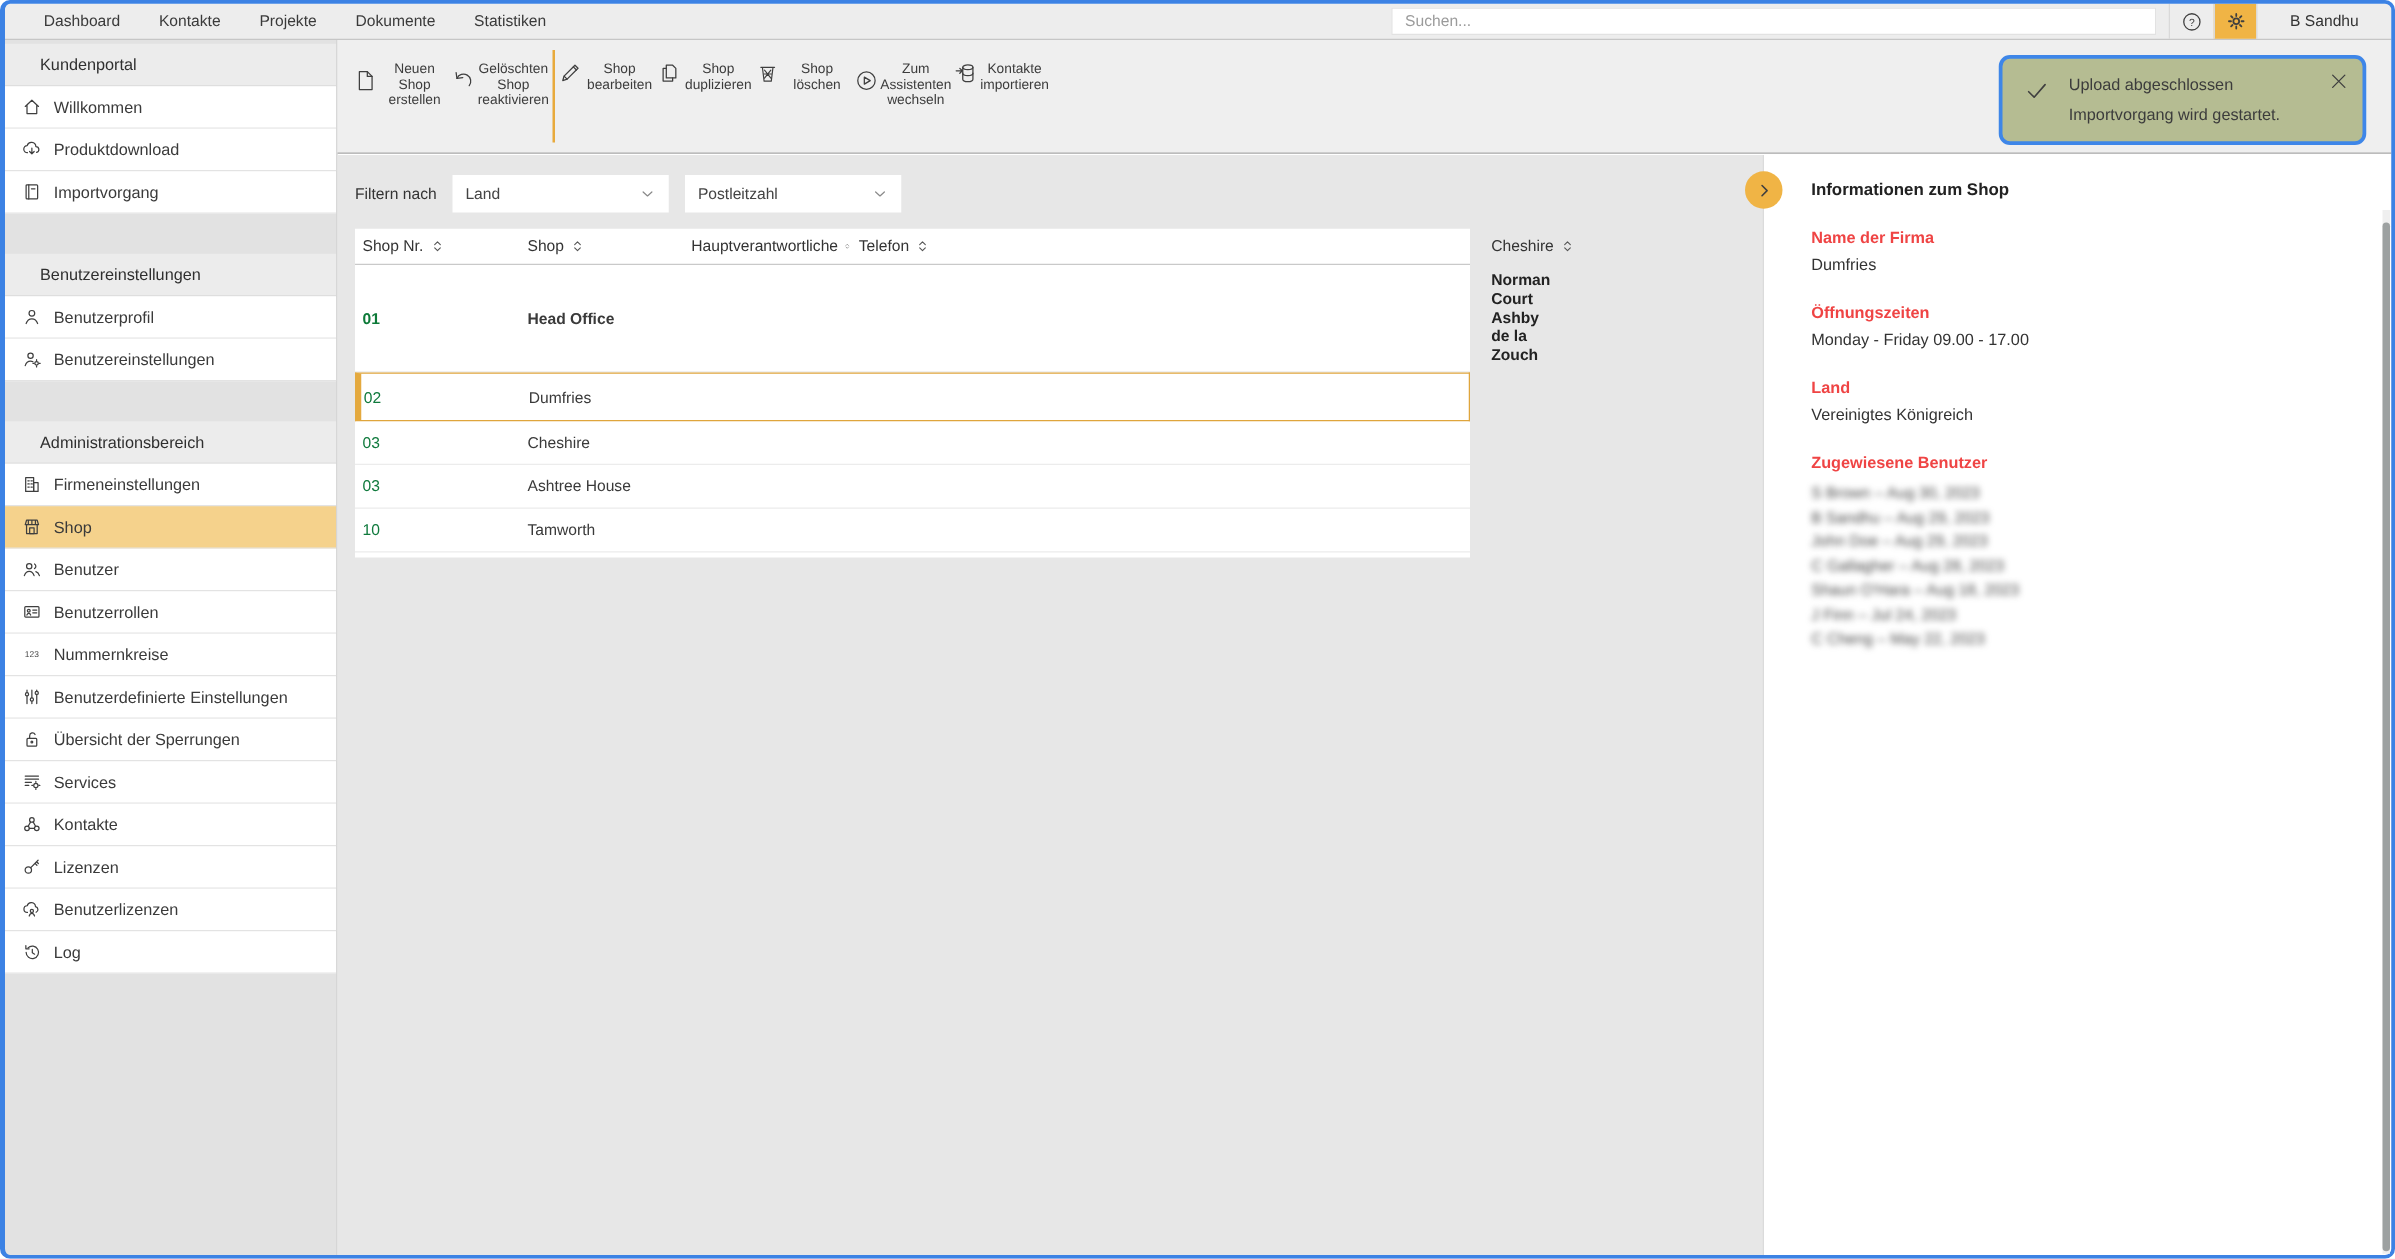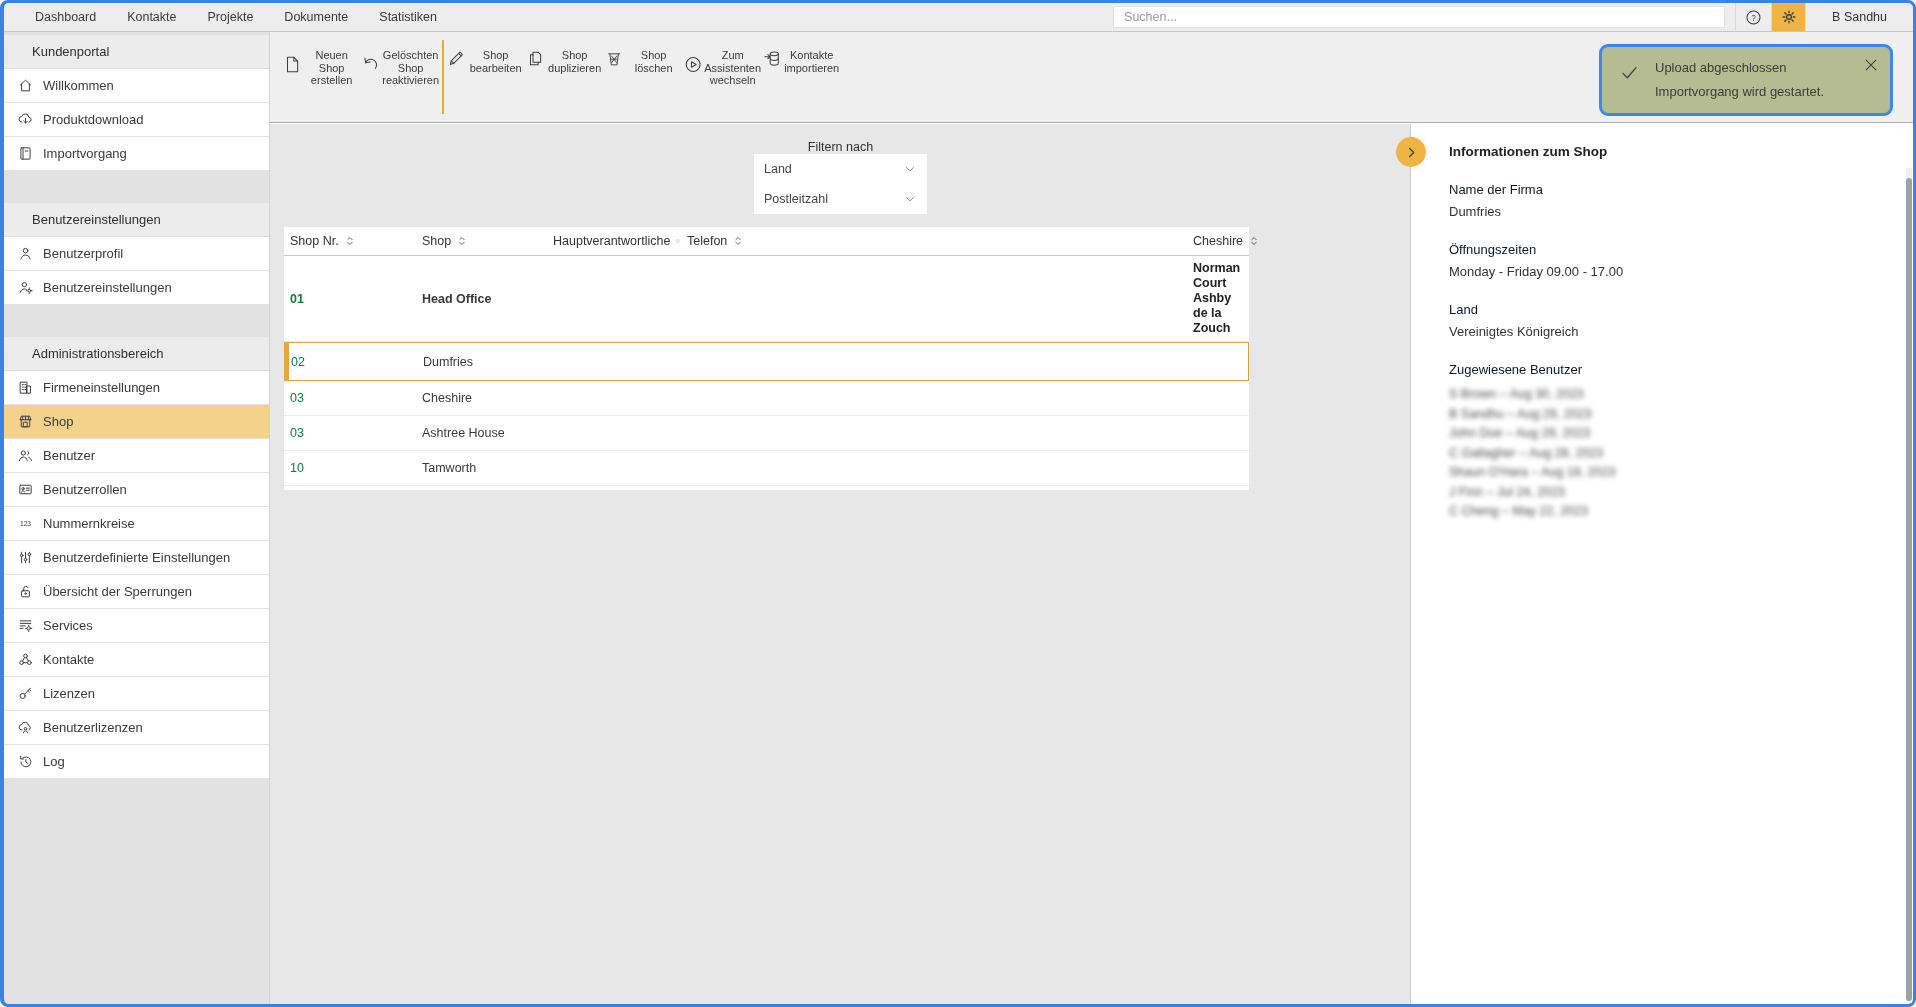--- a/index.html
+++ b/index.html
@@ -44,47 +44,47 @@
   .toolbar{position:absolute;left:270px;top:31px;right:3px;height:92px;background:#efefef;
     border-bottom:1px solid #ababab;box-sizing:border-box;display:flex;align-items:flex-start;
     padding-left:12px;z-index:5;}
   .tb-btn{width:79px;display:flex;flex-direction:row;align-items:center;padding-top:11px;cursor:default;}
   .tb-icon{width:27px;height:27px;}
   .tb-label{margin-top:7px;font-size:11px;line-height:12.5px;color:#3c3c3c;text-align:center;width:78px;}
   .tb-divider{width:0;border-left:2px solid #e8aa3c;height:74px;margin:9px 2px 0 2px;}
 
   
   .content{position:absolute;left:270px;top:124px;width:1140px;bottom:3px;background:#e7e7e7;}
-  .filterbar{display:flex;align-items:center;margin:16px 0 0 14px;font-size:12.5px;color:#333;flex-direction:column;}
+  .filterbar{display:flex;align-items:center;margin:16px 0 0 14px;font-size:12.5px;color:#333;}
   .filter-label{margin-right:13px;}
   .select{width:173px;height:30px;background:#fff;margin-right:13px;display:flex;align-items:center;
     justify-content:space-between;padding:0 10px;box-sizing:border-box;color:#444;font-size:12.5px;cursor:default;}
 
-  .table{margin:13px 0 0 14px;width:965px;background:#fff;padding-bottom:4px;}
+  .table{margin:13px 0 0 14px;width:892px;background:#fff;padding-bottom:4px;}
   .t-head,.t-row{display:grid;grid-template-columns:132px 131px 134px 506px 1fr;align-items:center;}
   .t-head{height:28px;border-bottom:1px solid #c9c9c9;font-size:12.5px;color:#333;}
   .t-hcell{display:flex;align-items:center;gap:5px;padding-left:6px;}
   .t-row{border-bottom:1px solid #ececec;font-size:12.5px;min-height:35px;box-sizing:border-box;}
   .t-row.tall{min-height:45px;}
   .t-row.selected{border:1px solid #dfa53c;border-left:5px solid #e4a93e;min-height:39px;}
   .t-cell{padding-left:6px;}
   .t-row.selected .t-cell{padding-left:2px;}
   .nr{color:#107a3d;}
   .t-row.bold .nr,.t-row.bold .shopname,.t-row.bold .addr{font-weight:bold;color-adjust:exact;}
   .t-row.bold .nr{color:#0d7a38;}
   .addr{line-height:15px;padding-top:5px;padding-bottom:5px;color:#222;}
 
   
   .rightpanel{position:absolute;left:1410px;top:124px;right:3px;bottom:3px;background:#fff;
     border-left:1px solid #cfcfcf;box-sizing:border-box;}
   .panel-circle{position:absolute;left:-15px;top:13px;width:30px;height:30px;border-radius:50%;
     background:#f0b445;display:flex;align-items:center;justify-content:center;cursor:default;}
   .panel-title{padding:20px 0 0 38px;font-size:13.5px;font-weight:bold;color:#222;}
   .panel-fields{padding-left:38px;}
-  .p-label{font-size:13px;font-weight:normal;color:#0f172a;margin-top:23px;}
+  .p-label{font-size:13px;font-weight:bold;color:#ef4444;margin-top:23px;}
   .p-value{font-size:13px;color:#333;margin-top:7px;}
   .p-users{margin-top:8px;filter:blur(2.6px);color:#4a4a4a;font-size:12.5px;line-height:19.5px;
     user-select:none;width:260px;}
 
   
   .toast{position:absolute;right:23px;top:44px;width:294px;height:72px;background:#b5bc92;
     border:3px solid #3e86e8;border-radius:9px;box-sizing:border-box;z-index:95;
     padding:11px 12px 0 17px;display:flex;gap:15px;}
   .toast-texts{font-size:13px;color:#3c3c3c;}
   .toast-title{margin-top:2px;}

